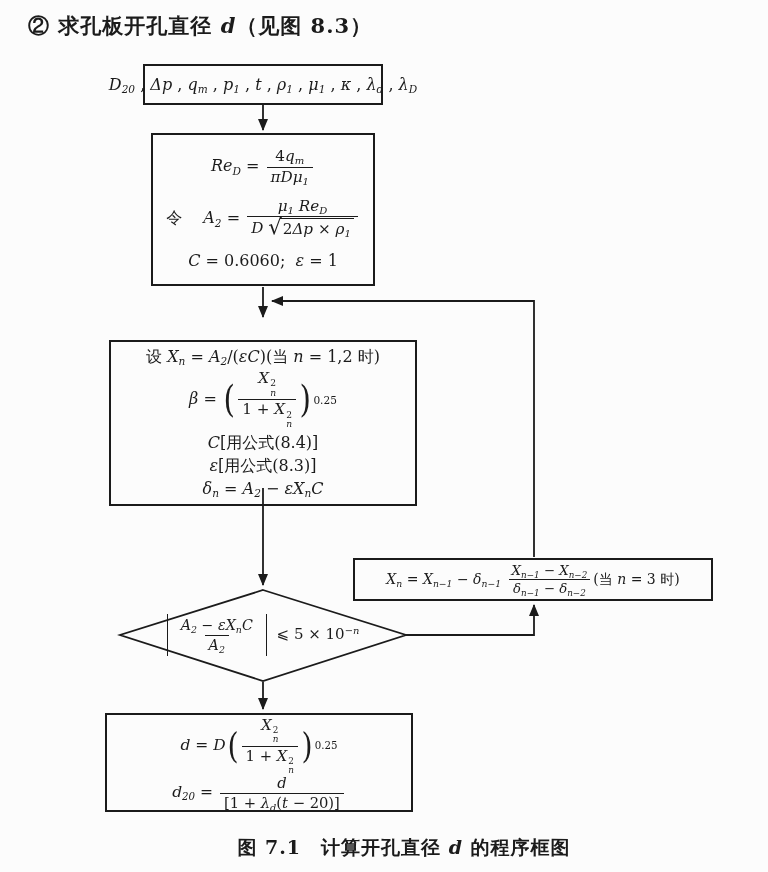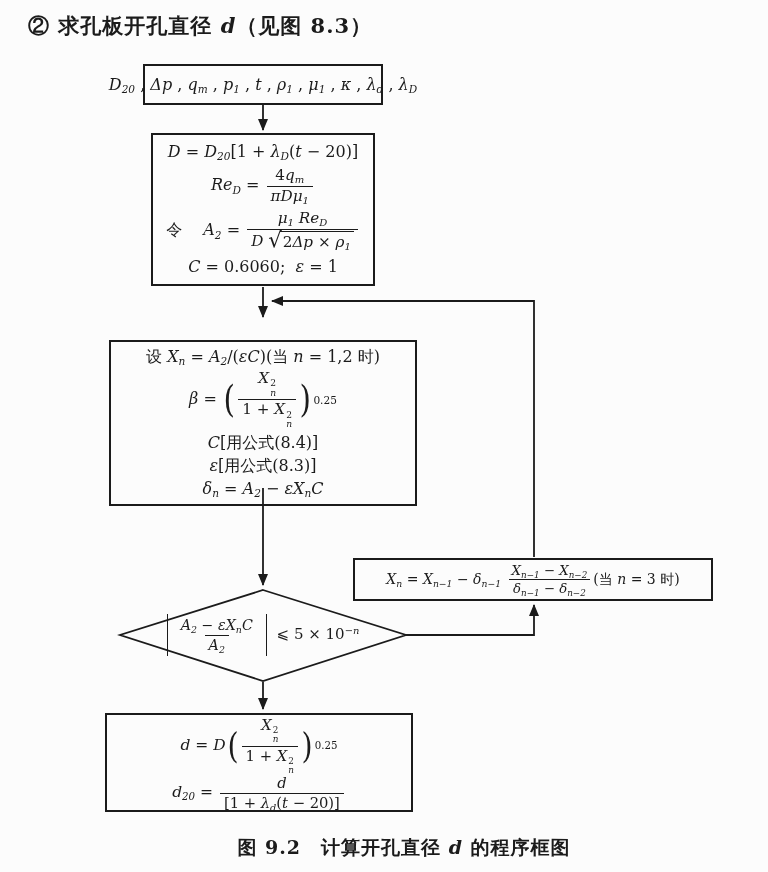--- a/index.html
+++ b/index.html
@@ -88,21 +88,20 @@
     <path d="M406,635 L534,635 L534,605" stroke="#1b1b1b" stroke-width="1.8" fill="none" marker-end="url(#arr)"></path>
     <path d="M263,488 L263,585" stroke="#1b1b1b" stroke-width="1.8" fill="none" marker-end="url(#arr)"></path>
     <path d="M263,682 L263,709" stroke="#1b1b1b" stroke-width="1.8" fill="none" marker-end="url(#arr)"></path>
   </svg>
 
   <div class="box" id="box-input">
     <div class="fline"><span class="mi">D</span><sub class="ms">20</sub><span class="mu"> , </span><span class="mi">Δp</span><span class="mu"> , </span><span class="mi">q</span><sub class="ms">m</sub><span class="mu"> , </span><span class="mi">p</span><sub class="ms">1</sub><span class="mu"> , </span><span class="mi">t</span><span class="mu"> , </span><span class="mi">ρ</span><sub class="ms">1</sub><span class="mu"> , </span><span class="mi">μ</span><sub class="ms">1</sub><span class="mu"> , </span><span class="mi">κ</span><span class="mu"> , </span><span class="mi">λ</span><sub class="ms">d</sub><span class="mu"> , </span><span class="mi">λ</span><sub class="ms">D</sub></div>
   </div>
 
   <div class="box" id="box-init">
-    <div class="fline"><span class="mi">D</span><span class="mu"> = </span><span class="mi">D</span><sub class="ms">20</sub><span class="mu">[1 + </span><span class="mi">λ</span><sub class="ms">D</sub><span class="mu">(</span><span class="mi">t</span><span class="mu"> − 20)]</span></div>
     <div class="fline"><span class="mi">Re</span><sub class="ms">D</sub><span class="mu"> = </span><span class="frac"><span class="num"><span class="mu">4</span><span class="mi">q</span><sub class="ms">m</sub></span><span class="den"><span class="mi">πDμ</span><sub class="ms">1</sub></span></span></div>
     <div class="fline"><span class="mu">令　 </span><span class="mi">A</span><sub class="ms">2</sub><span class="mu"> = </span><span class="frac"><span class="num"><span class="mi">μ</span><sub class="ms">1</sub><span class="mi"> Re</span><sub class="ms">D</sub></span><span class="den"><span class="mi">D </span><span class="sqrt"><span class="rsign">√</span><span class="rbody"><span class="mu">2</span><span class="mi">Δp</span><span class="mu"> × </span><span class="mi">ρ</span><sub class="ms">1</sub></span></span></span></span></div>
     <div class="fline"><span class="mi">C</span><span class="mu"> = 0.6060;  </span><span class="mi">ε</span><span class="mu"> = 1</span></div>
   </div>
 
   <div class="box" id="box-iter">
     <div class="fline"><span class="mu">设 </span><span class="mi">X</span><sub class="ms">n</sub><span class="mu"> = </span><span class="mi">A</span><sub class="ms">2</sub><span class="mu">/(</span><span class="mi">εC</span><span class="mu">)(当 </span><span class="mi">n</span><span class="mu"> = 1,2 时)</span></div>
     <div class="fline"><span class="mi">β</span><span class="mu"> = </span><span class="par"><span class="lp">(</span><span class="pbody"><span class="frac"><span class="num"><span class="mi">X</span><span class="ssb"><span class="ssp">2</span><span class="sss">n</span></span></span><span class="den"><span class="mu">1 + </span><span class="mi">X</span><span class="ssb"><span class="ssp">2</span><span class="sss">n</span></span></span></span></span><span class="rp">)</span><sup class="exp">0.25</sup></span></div>
     <div class="fline"><span class="mi">C</span><span class="mu">[用公式(8.4)]</span></div>
     <div class="fline"><span class="mi">ε</span><span class="mu">[用公式(8.3)]</span></div>
@@ -115,15 +114,15 @@
 
   <div class="box" id="box-secant">
     <div class="fline"><span class="mi">X</span><sub class="ms">n</sub><span class="mu"> = </span><span class="mi">X</span><sub class="ms">n−1</sub><span class="mu"> − </span><span class="mi">δ</span><sub class="ms">n−1</sub><span class="mu"> </span><span class="frac"><span class="num"><span class="mi">X</span><sub class="ms">n−1</sub><span class="mu"> − </span><span class="mi">X</span><sub class="ms">n−2</sub></span><span class="den"><span class="mi">δ</span><sub class="ms">n−1</sub><span class="mu"> − </span><span class="mi">δ</span><sub class="ms">n−2</sub></span></span><span class="mu">(当 </span><span class="mi">n</span><span class="mu"> = 3 时)</span></div>
   </div>
 
   <div class="box" id="box-result">
     <div class="fline"><span class="mi">d</span><span class="mu"> = </span><span class="mi">D</span><span class="par"><span class="lp">(</span><span class="pbody"><span class="frac"><span class="num"><span class="mi">X</span><span class="ssb"><span class="ssp">2</span><span class="sss">n</span></span></span><span class="den"><span class="mu">1 + </span><span class="mi">X</span><span class="ssb"><span class="ssp">2</span><span class="sss">n</span></span></span></span></span><span class="rp">)</span><sup class="exp">0.25</sup></span></div>
     <div class="fline"><span class="mi">d</span><sub class="ms">20</sub><span class="mu"> = </span><span class="frac"><span class="num"><span class="mu"> </span><span class="mi">d</span><span class="mu"> </span></span><span class="den"><span class="mu">[1 + </span><span class="mi">λ</span><sub class="ms">d</sub><span class="mu">(</span><span class="mi">t</span><span class="mu"> − 20)]</span></span></span></div>
   </div>
 
-  <div class="caption"><span class="mu">图 9.2　计算开孔直径 </span><span class="mi">d</span><span class="mu"> 的程序框图</span></div>
+  <div class="caption"><span class="mu">图 7.1　计算开孔直径 </span><span class="mi">d</span><span class="mu"> 的程序框图</span></div>
 
 </div>
 
 </body></html>

